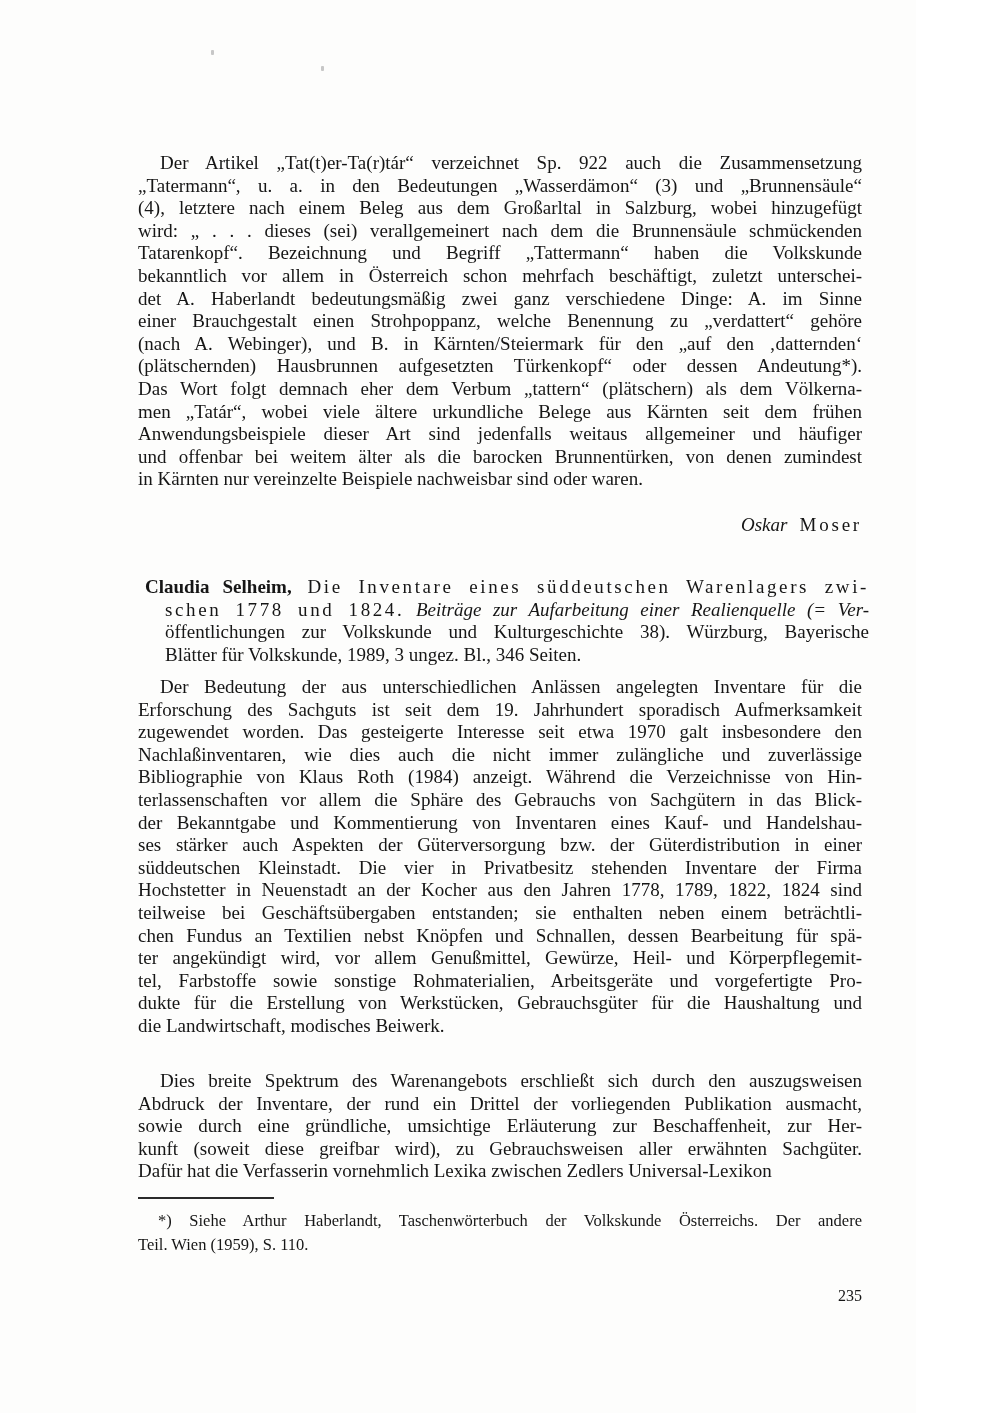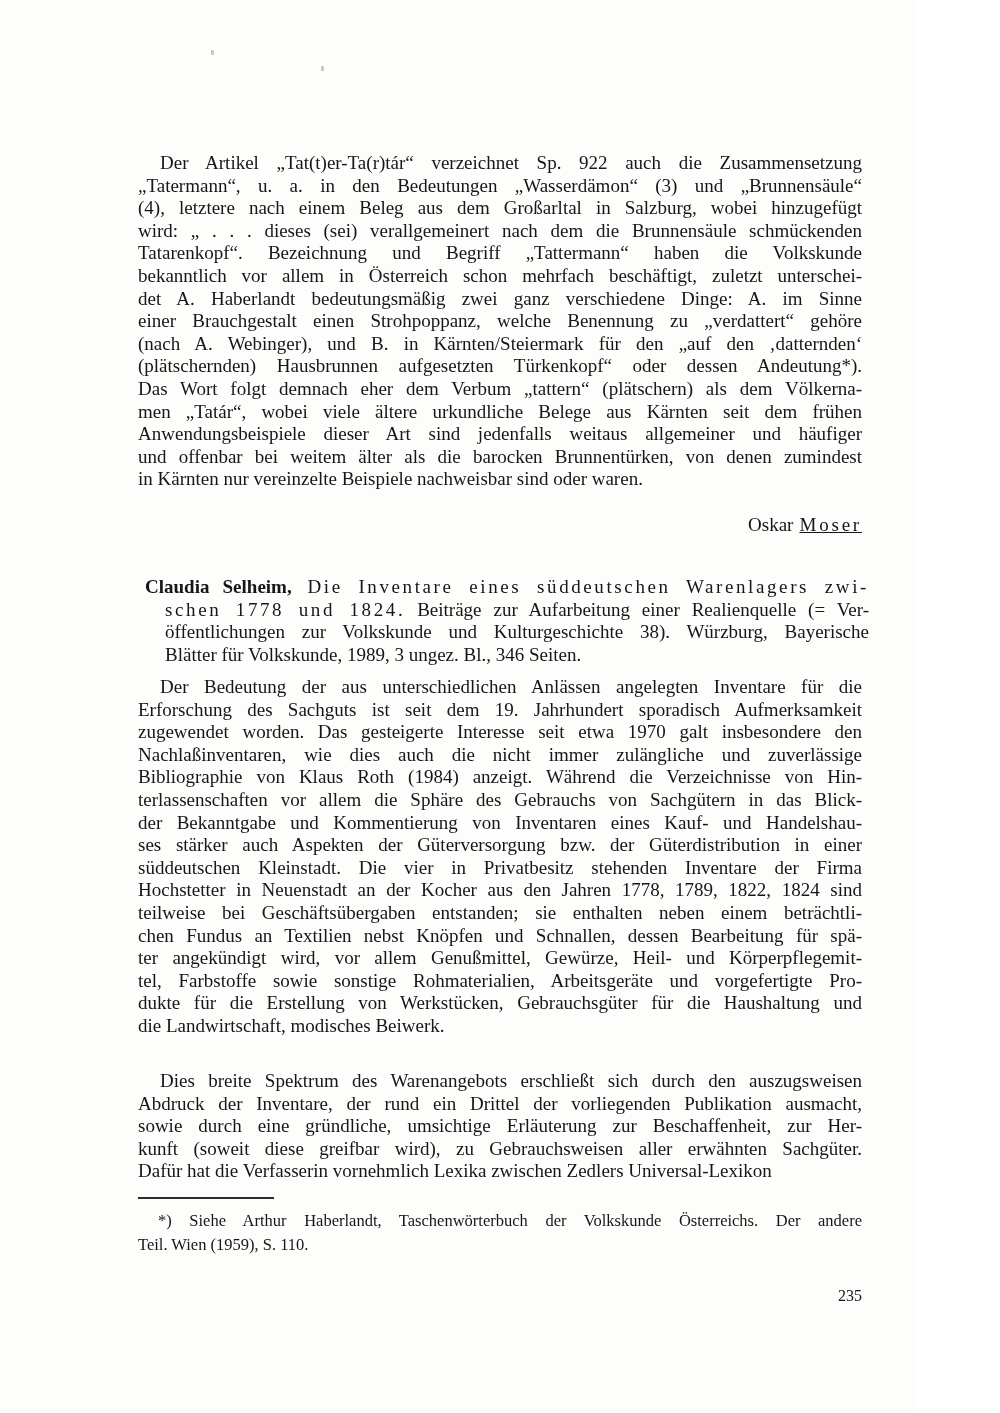--- a/index.html
+++ b/index.html
@@ -26,23 +26,23 @@
   #para-moser      { top: 152px; }
   #sig-moser       { top: 514px; text-align: right; }
   #heading-selheim { top: 576px; margin-left: 7px; }
   #para-selheim-1  { top: 676px; }
   #para-selheim-2  { top: 1070px; }
 
   .heading .tline { padding-left: 20px; }
   .heading .tline:first-child { padding-left: 0; }
 
   .seg-bold   { font-weight: bold; }
-  .seg-normal { font-weight: normal; }
+  .seg-normal { font-weight: normal; font-style: italic; }
   .seg-spaced { letter-spacing: 2.6px; }
-  .seg-sigspaced { letter-spacing: 2.8px; margin-left: 6px; text-decoration: underline; }
+  .seg-sigspaced { letter-spacing: 2.8px; margin-left: 12px; }
 
   .rule {
     position: absolute;
     left: 138px;
     top: 1197px;
     width: 136px;
     border-top: 2px solid #2b2b2b;
   }
   #footnote {
     top: 1209px;

